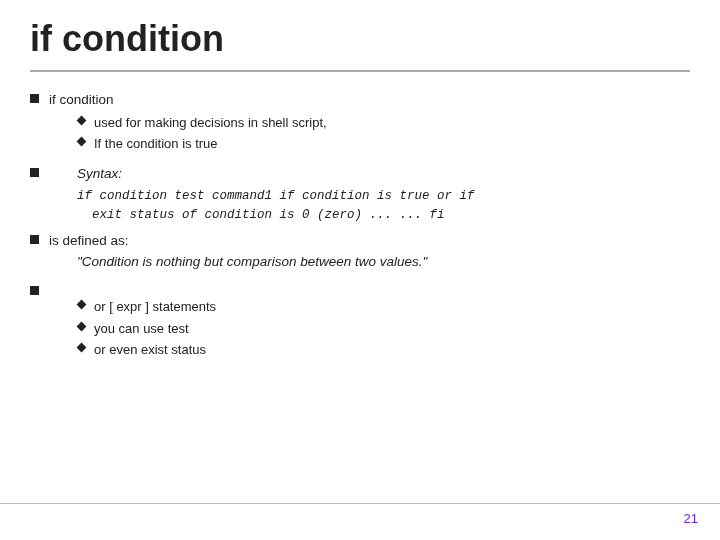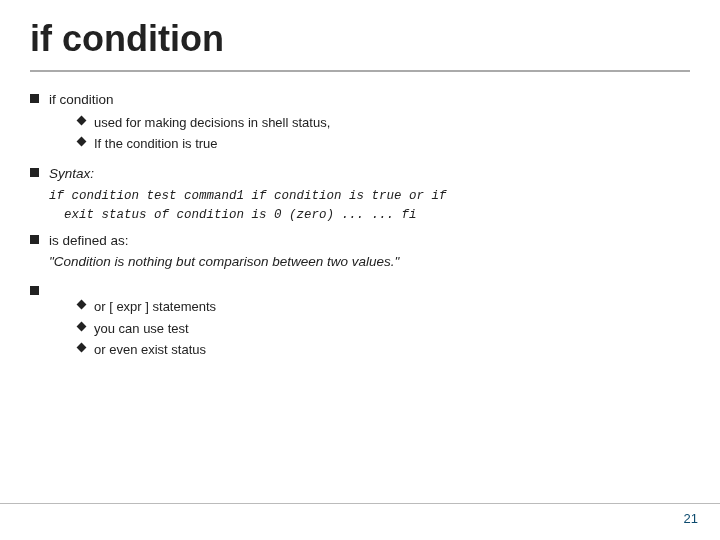--- a/index.html
+++ b/index.html
@@ -94,28 +94,29 @@
     .syntax-line {
       font-family: 'Courier New', Courier, monospace;
       font-size: 12.5px;
       color: #222;
       white-space: pre;
       line-height: 1.5;
     }
 
     .italic-text {
       font-style: italic;
+      margin-left: 28px;
     }
 
     .page-number {
       position: absolute;
       bottom: 14px;
       right: 22px;
       font-size: 13px;
-      color: #0c4a6e;
+      color: #6d28d9;
     }
 
     .bottom-line {
       position: absolute;
       bottom: 36px;
       left: 0;
       right: 0;
       height: 1px;
       background: #bbb;
     }
@@ -130,21 +131,21 @@
   <div class="content">
 
     <div class="bullet-section">
       <div class="bullet-main">
         <span class="bullet-square"></span>
         <span class="bullet-main-text">if condition</span>
       </div>
       <div class="sub-bullets">
         <div class="sub-bullet">
           <span class="sub-bullet-diamond"></span>
-          <span class="sub-bullet-text">used for making decisions in shell status,</span>
+          <span class="sub-bullet-text">used for making decisions in shell script,</span>
         </div>
         <div class="sub-bullet">
           <span class="sub-bullet-diamond"></span>
           <span class="sub-bullet-text">If the condition is true</span>
         </div>
       </div>
     </div>
 
     <div class="bullet-section syntax-block">
       <div class="bullet-main">

